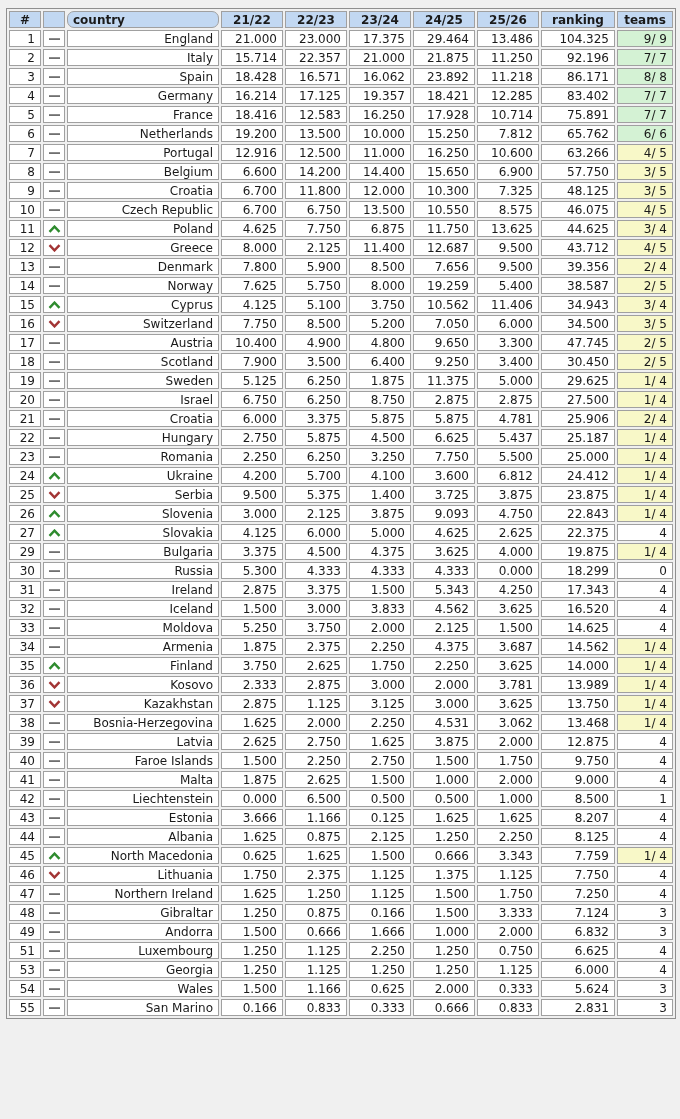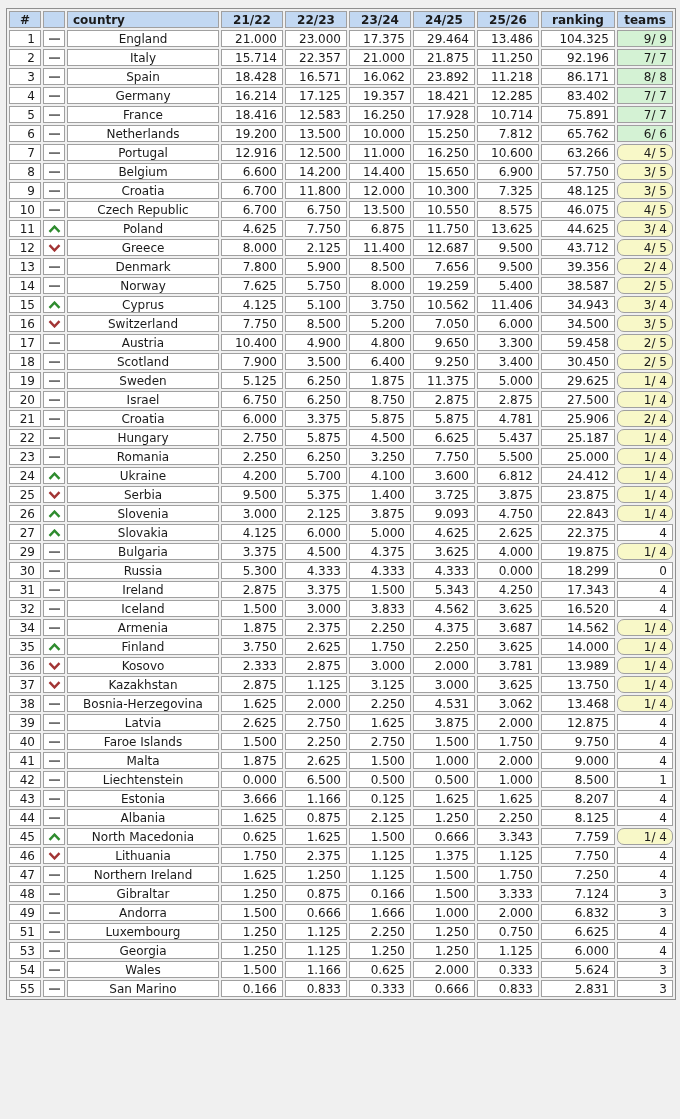--- a/index.html
+++ b/index.html
@@ -38,33 +38,33 @@
     height: 17px;
     padding: 0 5px;
     white-space: nowrap;
     overflow: hidden;
   }
   th {
     background: var(--header-bg);
     font-weight: bold;
   }
   th.c-rank { text-align: center; }
-  th.c-country { text-align: left; }
+  th.c-country { text-align: left; border-radius: 7px; }
   col.c-rank    { width: 32px; }
   col.c-mov     { width: 22px; }
   col.c-country { width: 152px; }
   col.c-season  { width: 62px; }
   col.c-ranking { width: 74px; }
   col.c-teams   { width: 56px; }
   td.c-rank   { text-align: right; }
   td.c-mov    { text-align: center; padding: 0 2px; }
-  td.c-country{ text-align: center; margin-top: 31px; }
+  td.c-country{ text-align: right; margin-top: 31px; }
   td.c-num    { text-align: right; }
   td.teams-green  { background: var(--green-bg); }
-  td.teams-yellow { background: var(--yellow-bg); border-radius: 7px; }
+  td.teams-yellow { background: var(--yellow-bg); }
   .mov-icon { display: none; vertical-align: middle; }
   .mov-icon svg { display: block; }
   td.mov-up   .icon-up   { display: inline-block; color: var(--up-color); }
   td.mov-down .icon-down { display: inline-block; color: var(--down-color); }
   td.mov-same .icon-same {
     display: inline-block;
     width: 11px; height: 2px;
     background: var(--same-color);
     border-bottom: 1px solid #6f6f6f;
     box-sizing: border-box;
@@ -396,21 +396,21 @@
       
       
       <span class="mov-icon icon-same"></span>
     </td>
     <td class="c-country">Austria</td>
     <td class="c-num">10.400</td>
     <td class="c-num">4.900</td>
     <td class="c-num">4.800</td>
     <td class="c-num">9.650</td>
     <td class="c-num">3.300</td>
-    <td class="c-num">59.458</td>
+    <td class="c-num">47.745</td>
     <td class="c-num c-teams teams-yellow">2/ 5</td>
   </tr>
 
   <tr>
     <td class="c-rank">18</td>
     <td class="c-mov mov-same">
       
       
       <span class="mov-icon icon-same"></span>
     </td>
@@ -655,20 +655,36 @@
     <td class="c-country">Iceland</td>
     <td class="c-num">1.500</td>
     <td class="c-num">3.000</td>
     <td class="c-num">3.833</td>
     <td class="c-num">4.562</td>
     <td class="c-num">3.625</td>
     <td class="c-num">16.520</td>
     <td class="c-num c-teams">4</td>
   </tr>
 
+  <tr>
+    <td class="c-rank">33</td>
+    <td class="c-mov mov-same">
+      
+      
+      <span class="mov-icon icon-same"></span>
+    </td>
+    <td class="c-country">Moldova</td>
+    <td class="c-num">5.250</td>
+    <td class="c-num">3.750</td>
+    <td class="c-num">2.000</td>
+    <td class="c-num">2.125</td>
+    <td class="c-num">1.500</td>
+    <td class="c-num">14.625</td>
+    <td class="c-num c-teams">4</td>
+  </tr>
 
   <tr>
     <td class="c-rank">34</td>
     <td class="c-mov mov-same">
       
       
       <span class="mov-icon icon-same"></span>
     </td>
     <td class="c-country">Armenia</td>
     <td class="c-num">1.875</td>

